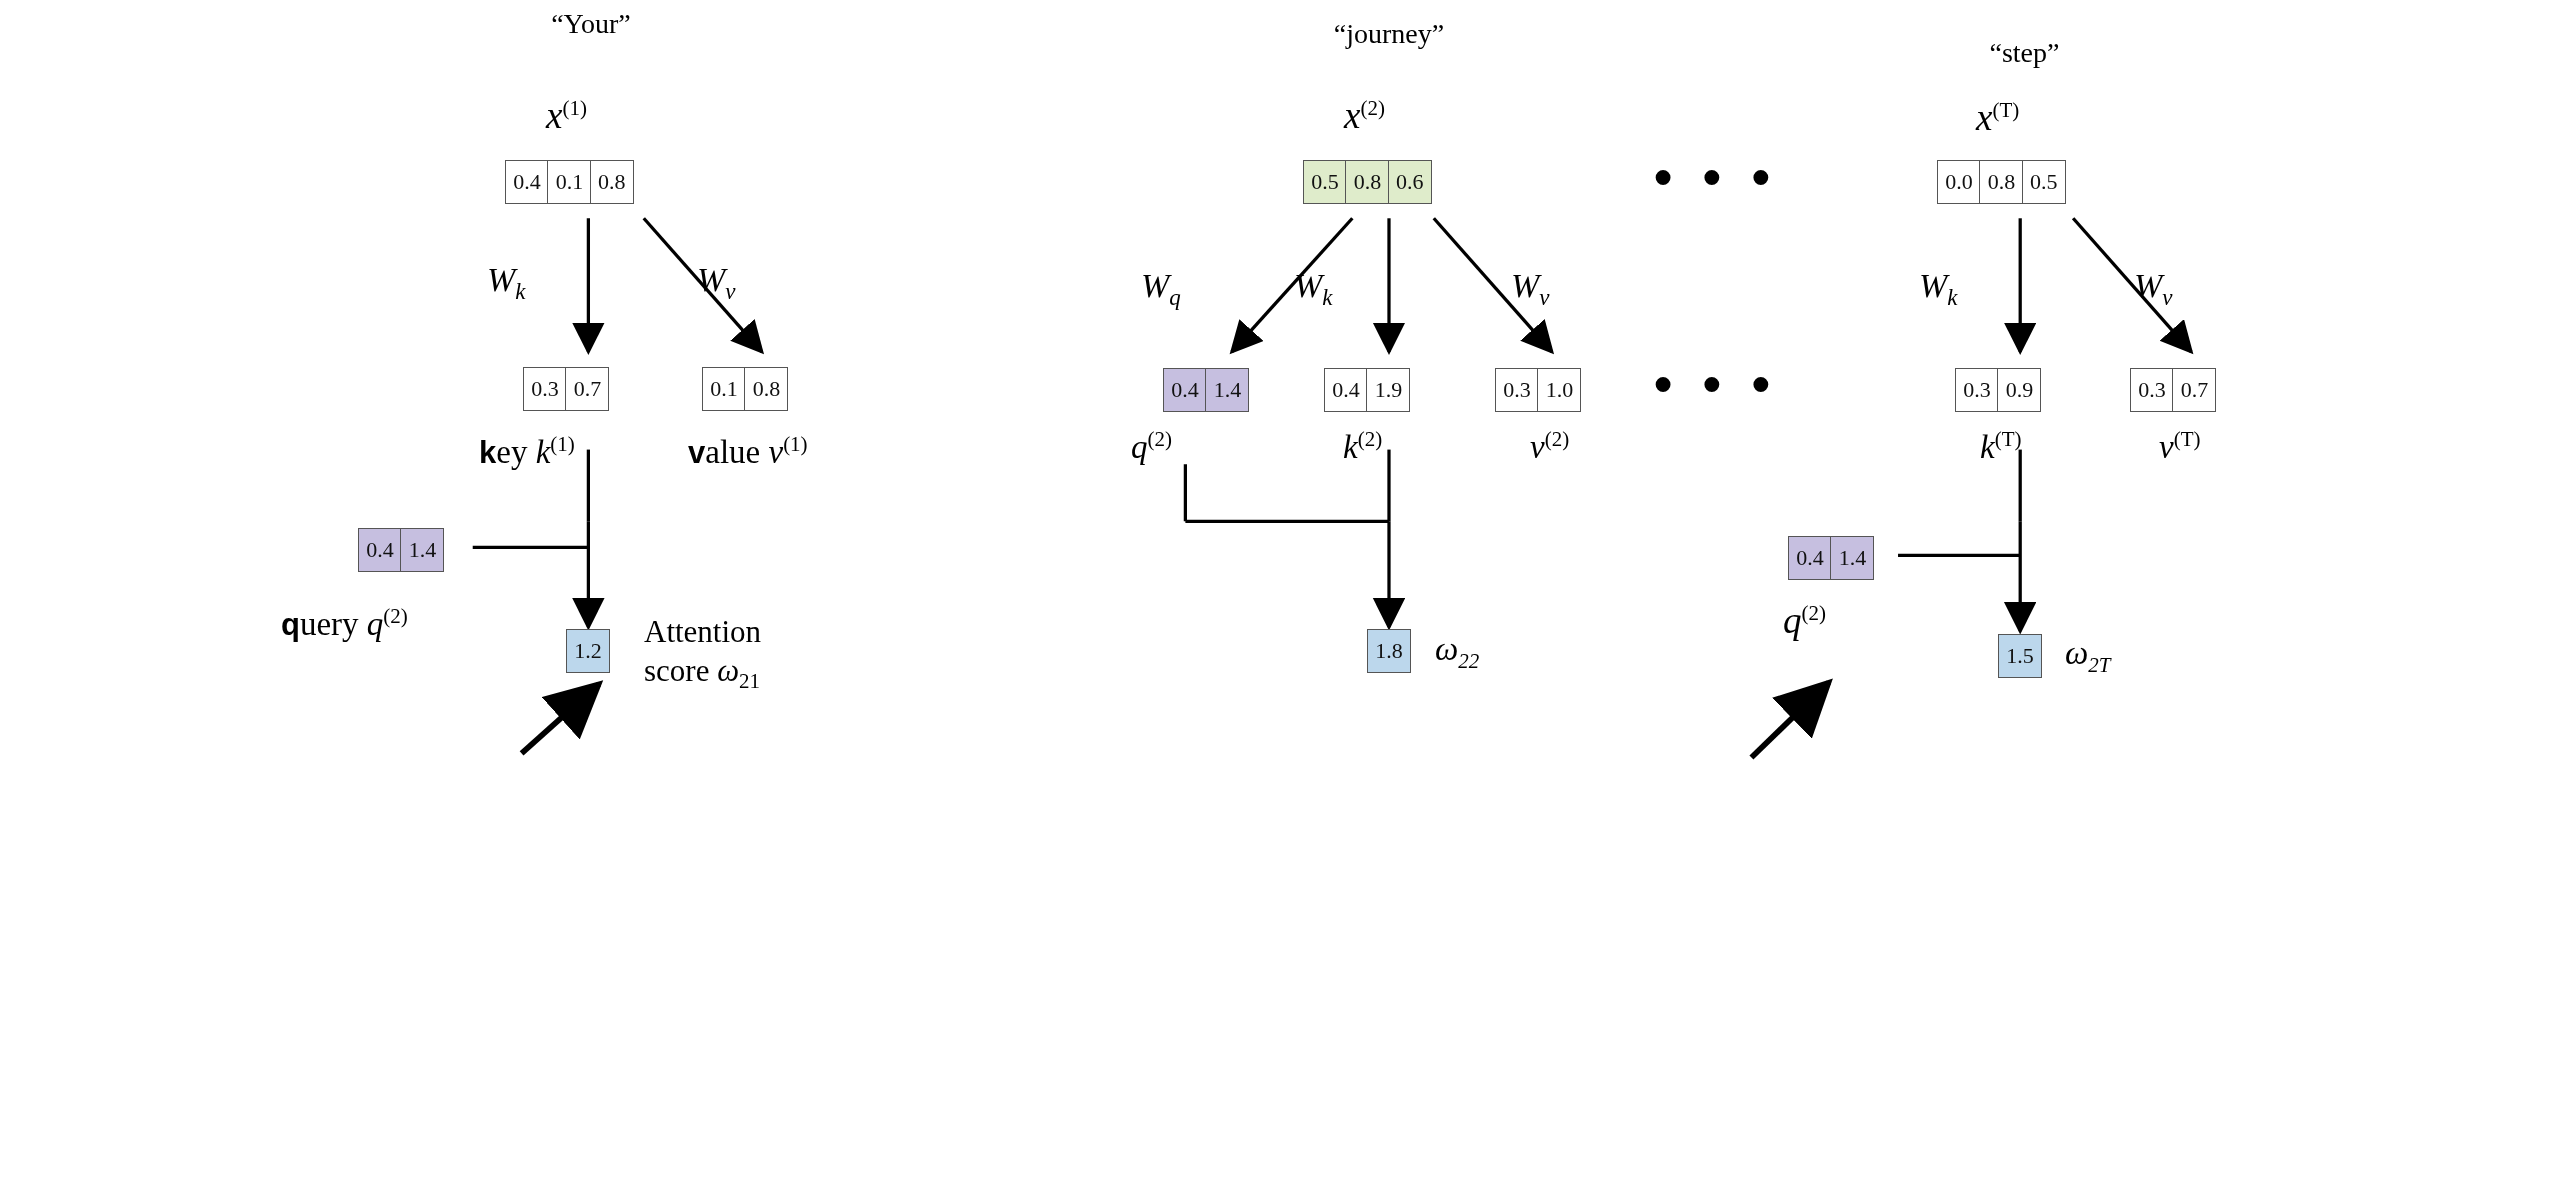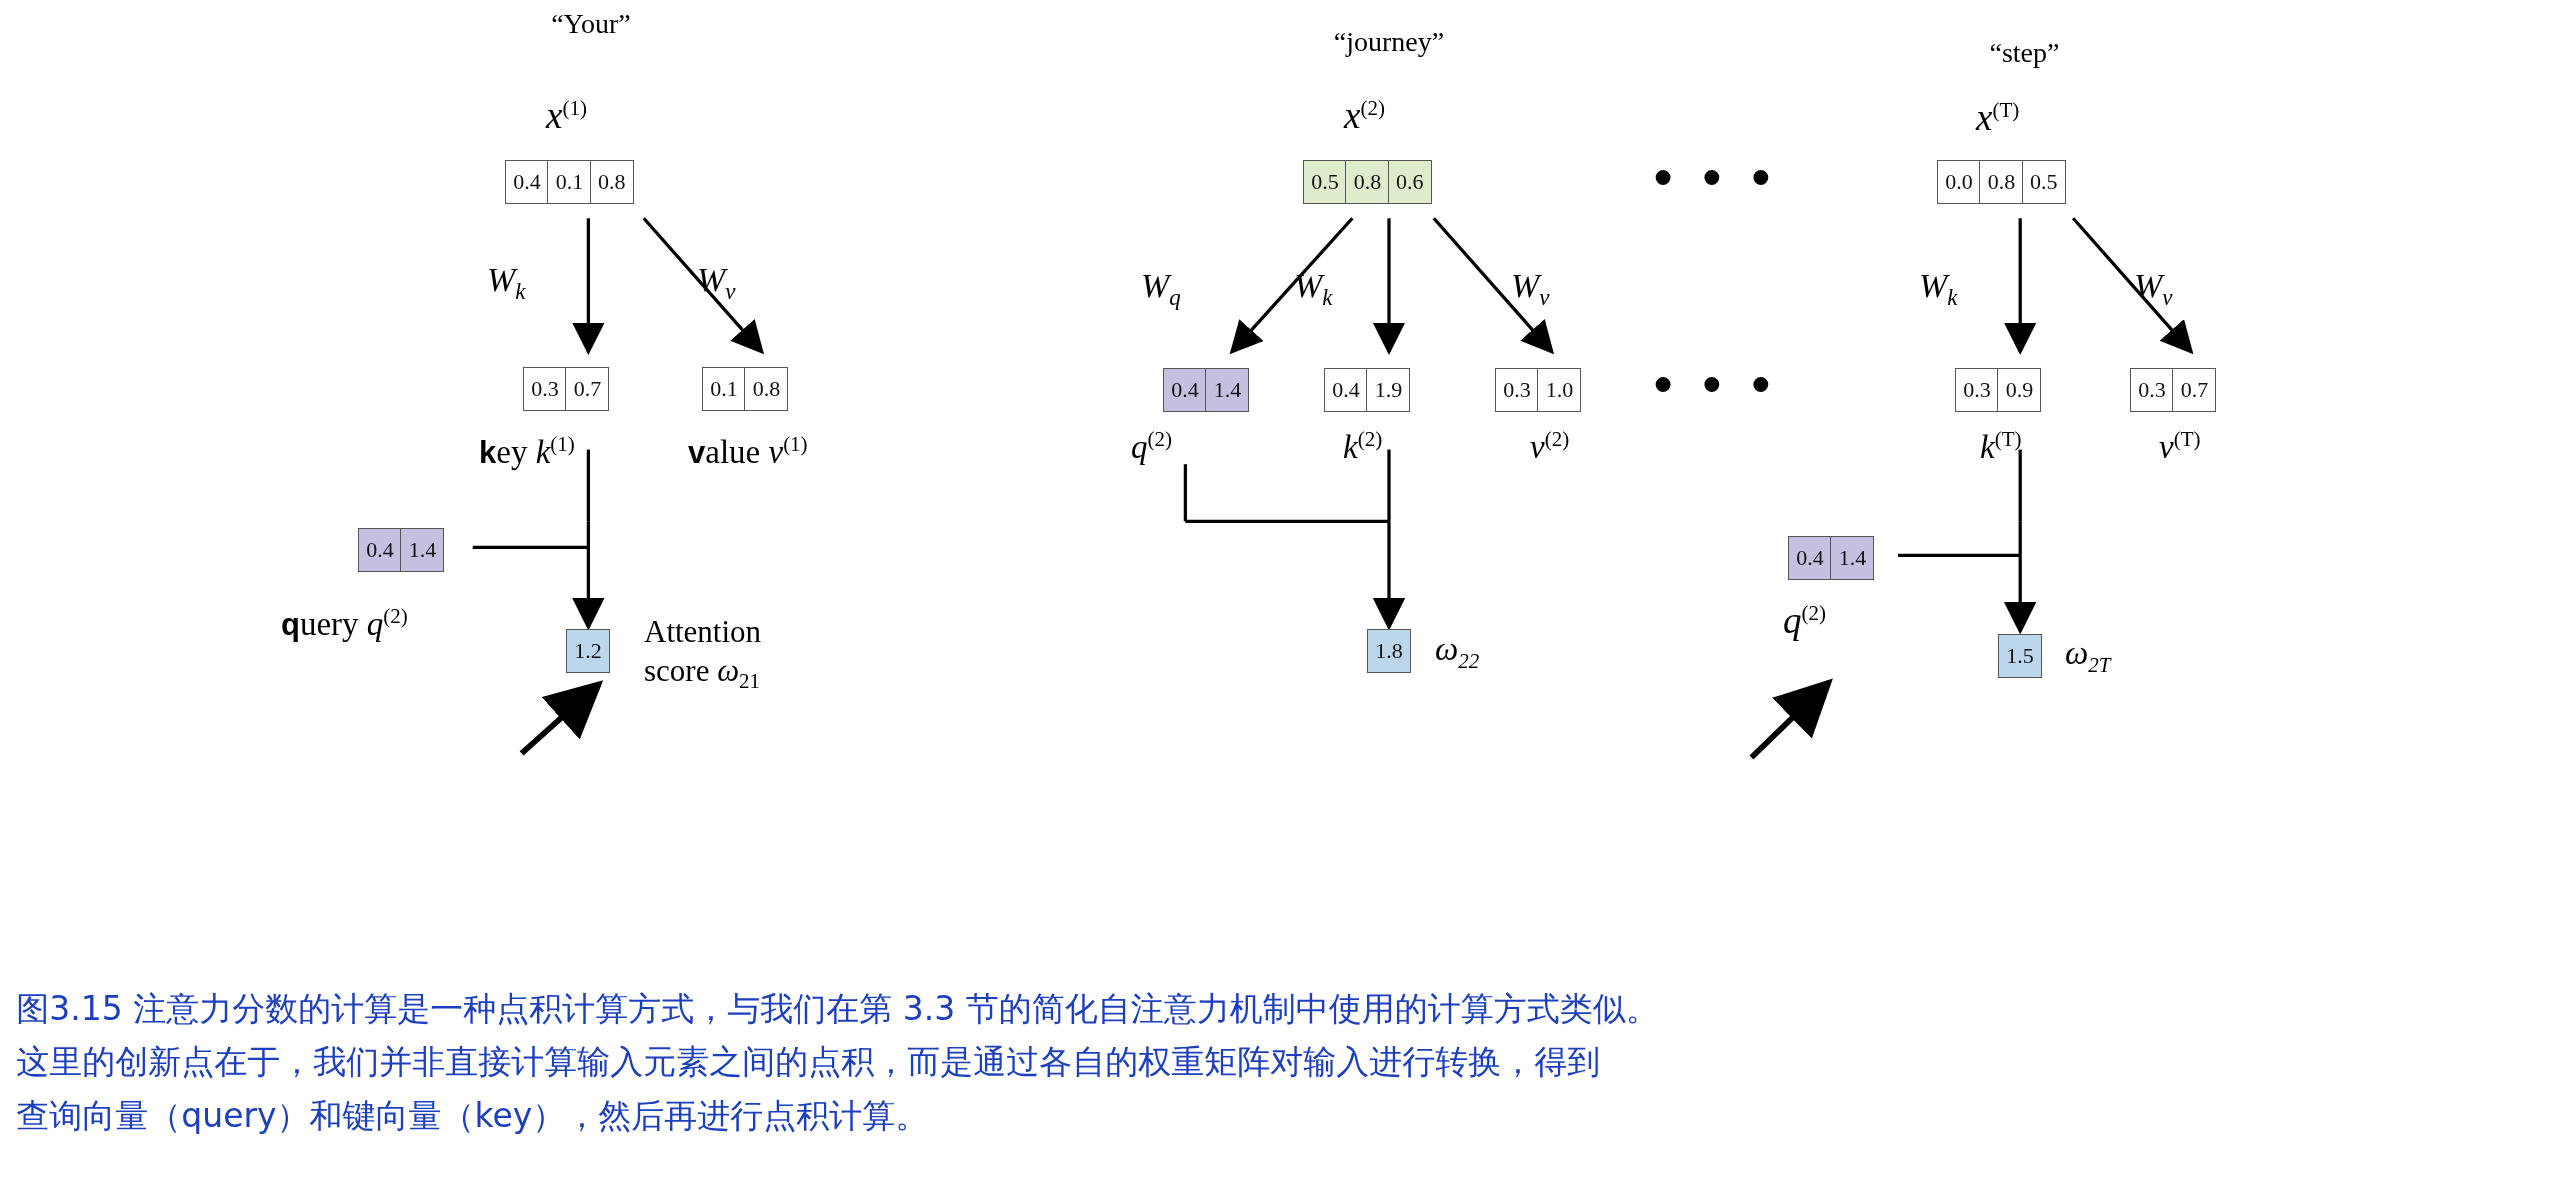--- a/index.html
+++ b/index.html
@@ -254,21 +254,21 @@
 
   <div class="abs boxrow" style="left:566px; top:629px;">
     <div class="vbox blue">1.2</div>
   </div>
   <div class="abs att-text" style="left:644px; top:613px;">
     <span>Attention</span><br>
     <span>score </span><i><span>ω</span></i><span class="sub">21</span>
   </div>
 
 
-  <div class="abs token-label" style="left:1287px; top:26px; width:204px;">“journey”</div>
+  <div class="abs token-label" style="left:1287px; top:18px; width:204px;">“journey”</div>
 
   <div class="abs math math-bigger" style="left:1344px; top:94px;">
     <span>x</span><span class="sup">(2)</span>
   </div>
 
   <div class="abs boxrow" style="left:1303px; top:160px;">
     <div class="vbox green">0.5</div>
     <div class="vbox green">0.8</div>
     <div class="vbox green">0.6</div>
   </div>
@@ -360,18 +360,15 @@
   </div>
 
   <div class="abs boxrow" style="left:1998px; top:634px;">
     <div class="vbox blue">1.5</div>
   </div>
   <div class="abs omega" style="left:2065px; top:635px;">
     <span>ω</span><span class="sub">2T</span>
   </div>
 
 
-  <div class="caption">图3.15 注意力分数的计算是一种点积计算方式，与我们在第 3.3 节的简化自注意力机制中使用的计算方式类似。
-这里的创新点在于，我们并非直接计算输入元素之间的点积，而是通过各自的权重矩阵对输入进行转换，得到
-查询向量（query）和键向量（key），然后再进行点积计算。</div>
 
 </div>
 
 
 </body></html>

